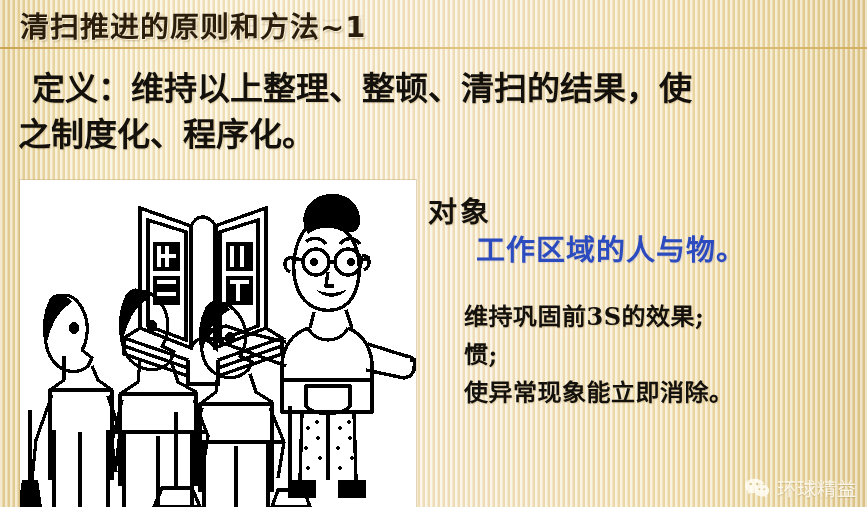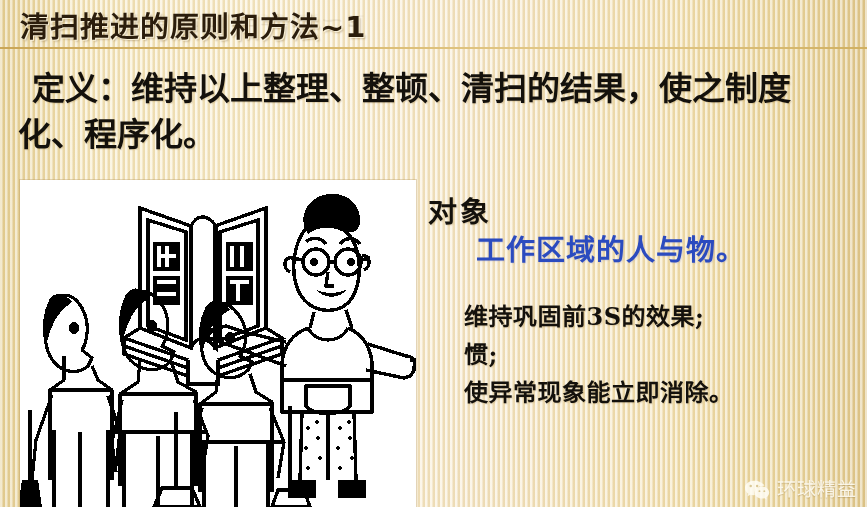--- a/index.html
+++ b/index.html
@@ -82,21 +82,21 @@
     height: 2px;
     background: linear-gradient(90deg, #c8a352 0%, #d8b86b 35%, #e3c988 70%, #cfae5e 100%);
     opacity: 0.95;
   }
 
   
   .definition {
     position: absolute;
     left: 18px;
     top: 66px;
-    width: 774px;
+    width: 676px;
     font-family: "DejaVu Serif", "Liberation Serif", serif;
     font-weight: bold;
     font-size: 33px;
     line-height: 46px;
     color: #14110c;
     text-indent: 14px;
     text-shadow: 1px 1px 1px rgba(150,120,60,0.25);
   }
 
   
@@ -153,21 +153,21 @@
     padding-left: 0;
     text-indent: 36px;
   }
 
   
   .watermark {
     position: absolute;
     right: 10px;
     bottom: 6px;
     display: flex;
-    align-items: flex-end;
+    align-items: center;
     gap: 7px;
     opacity: 0.92;
     pointer-events: none;
   }
   .wm-icon { width: 26px; height: 22px; display: block; }
   .wm-text {
     font-family: "DejaVu Sans", "Liberation Sans", sans-serif;
     font-size: 19px;
     font-weight: normal;
     color: rgba(255,253,244,0.92);

